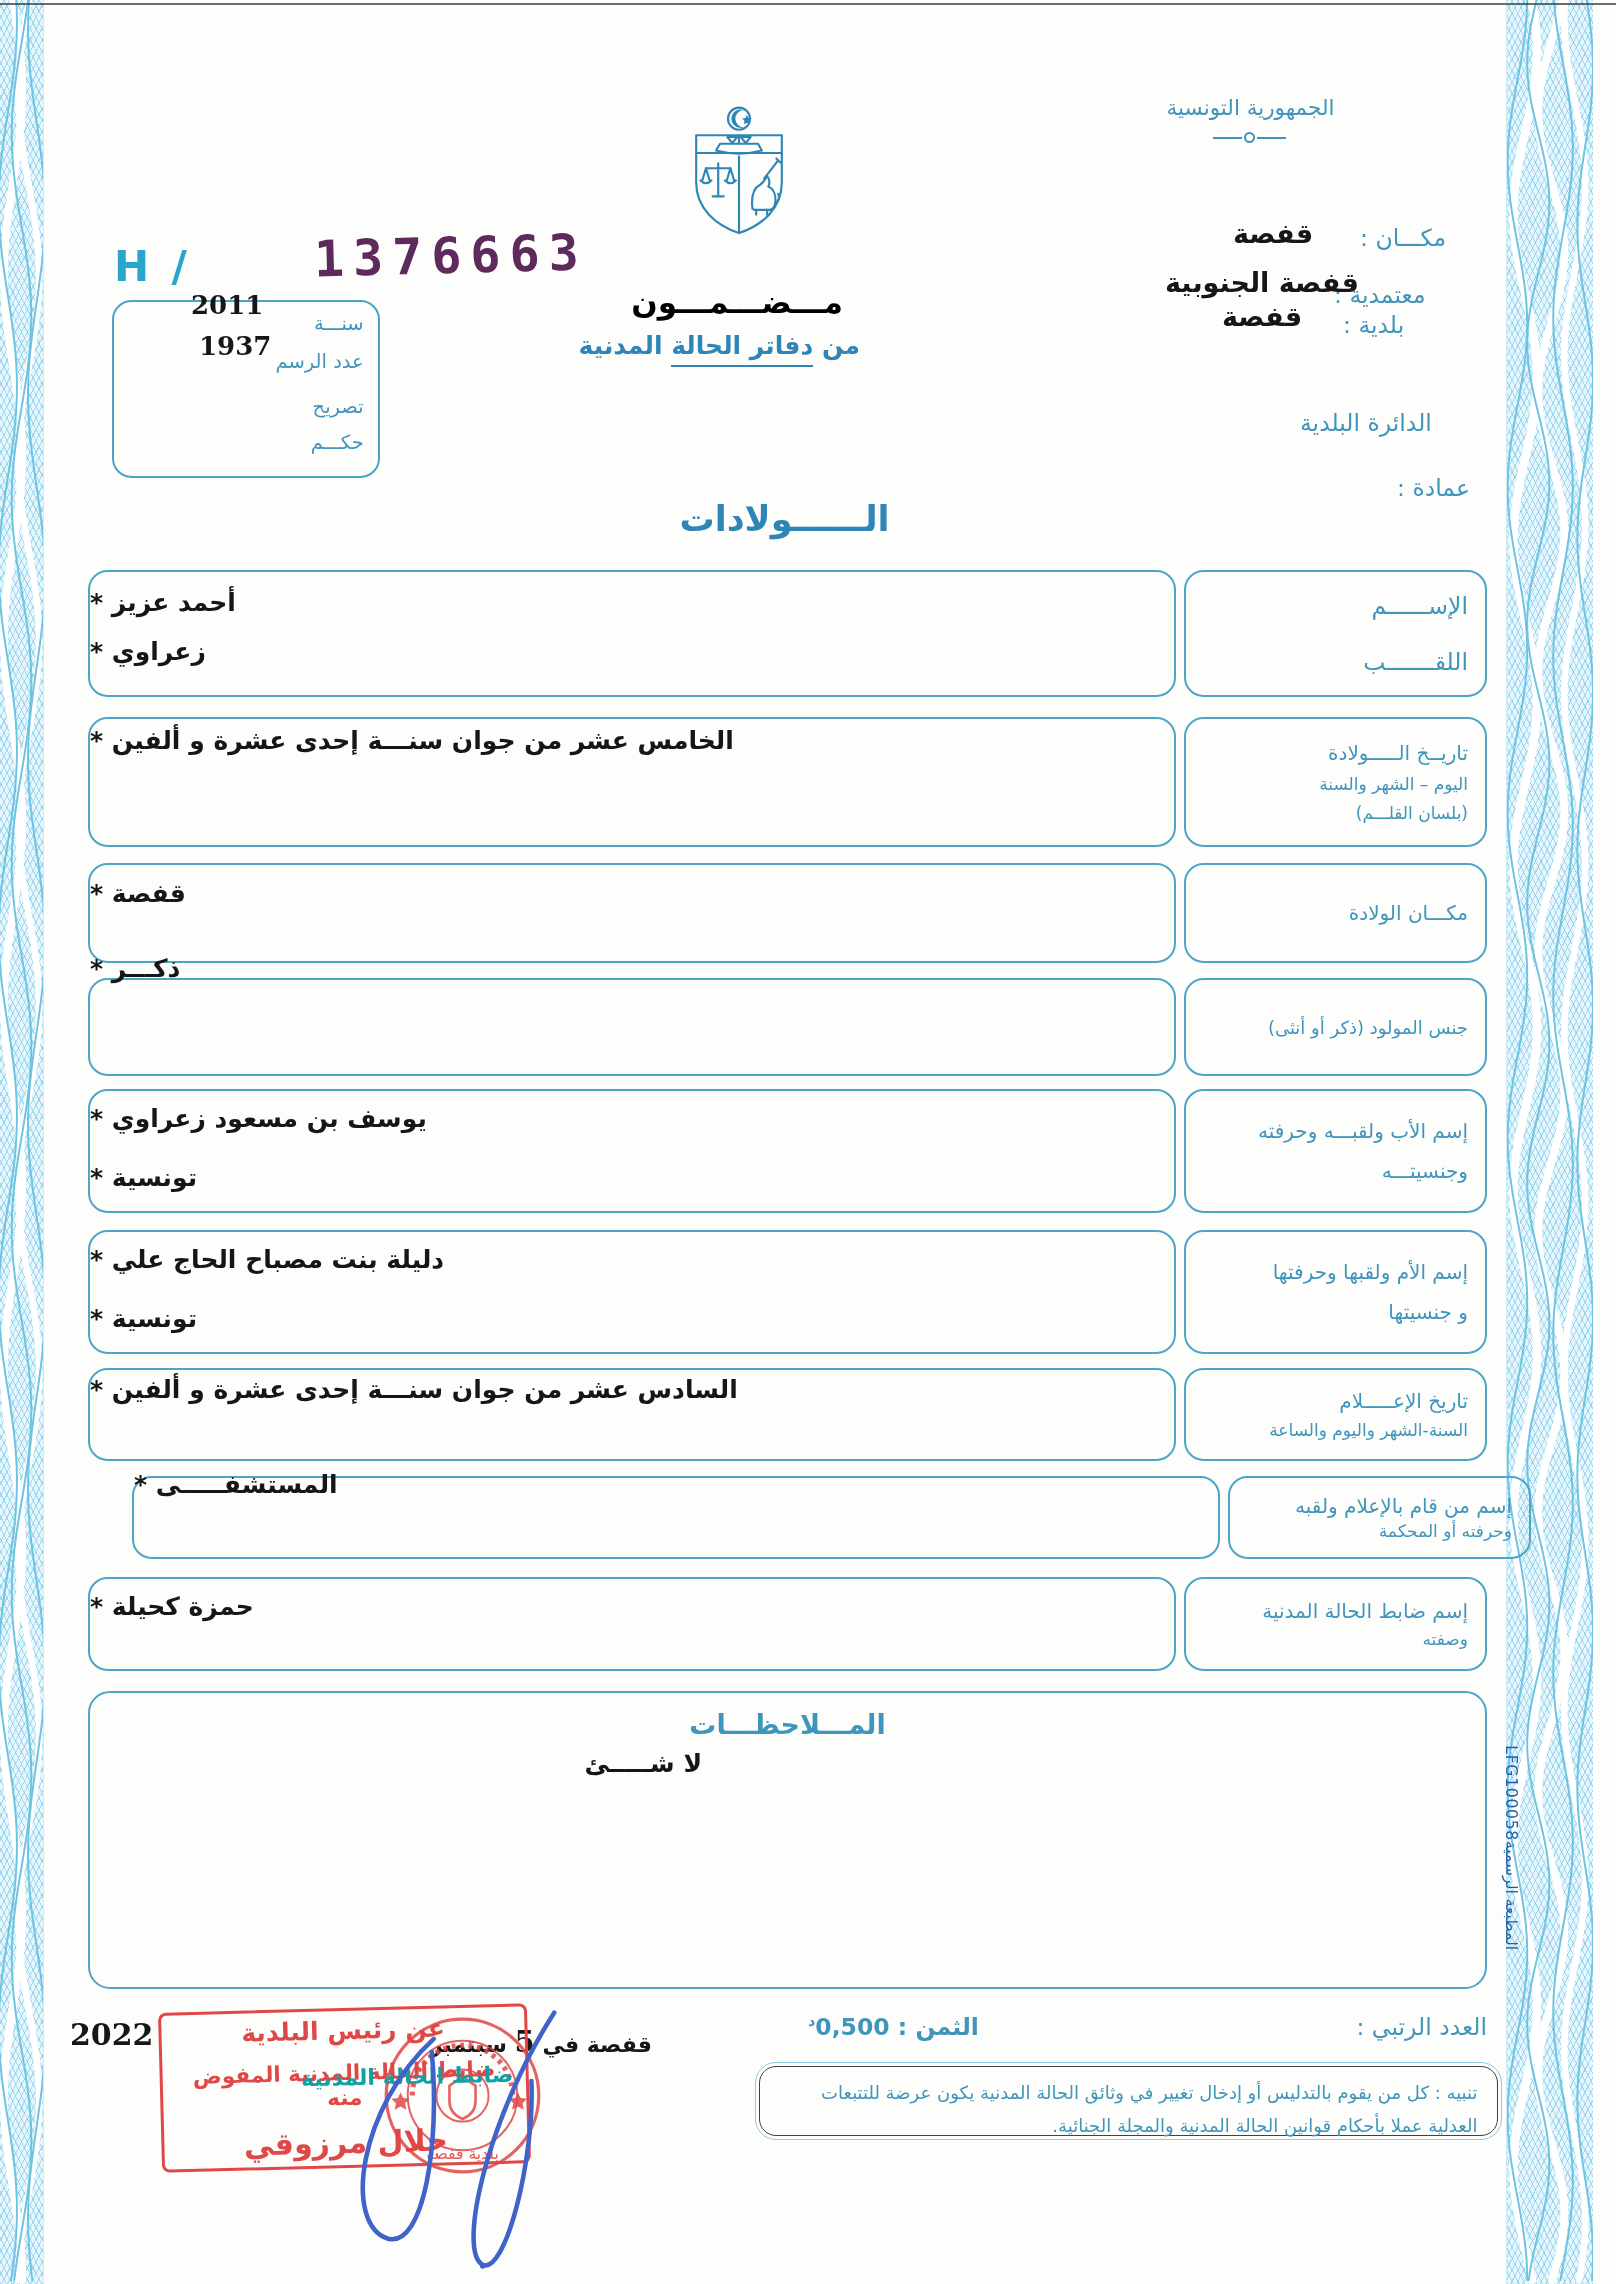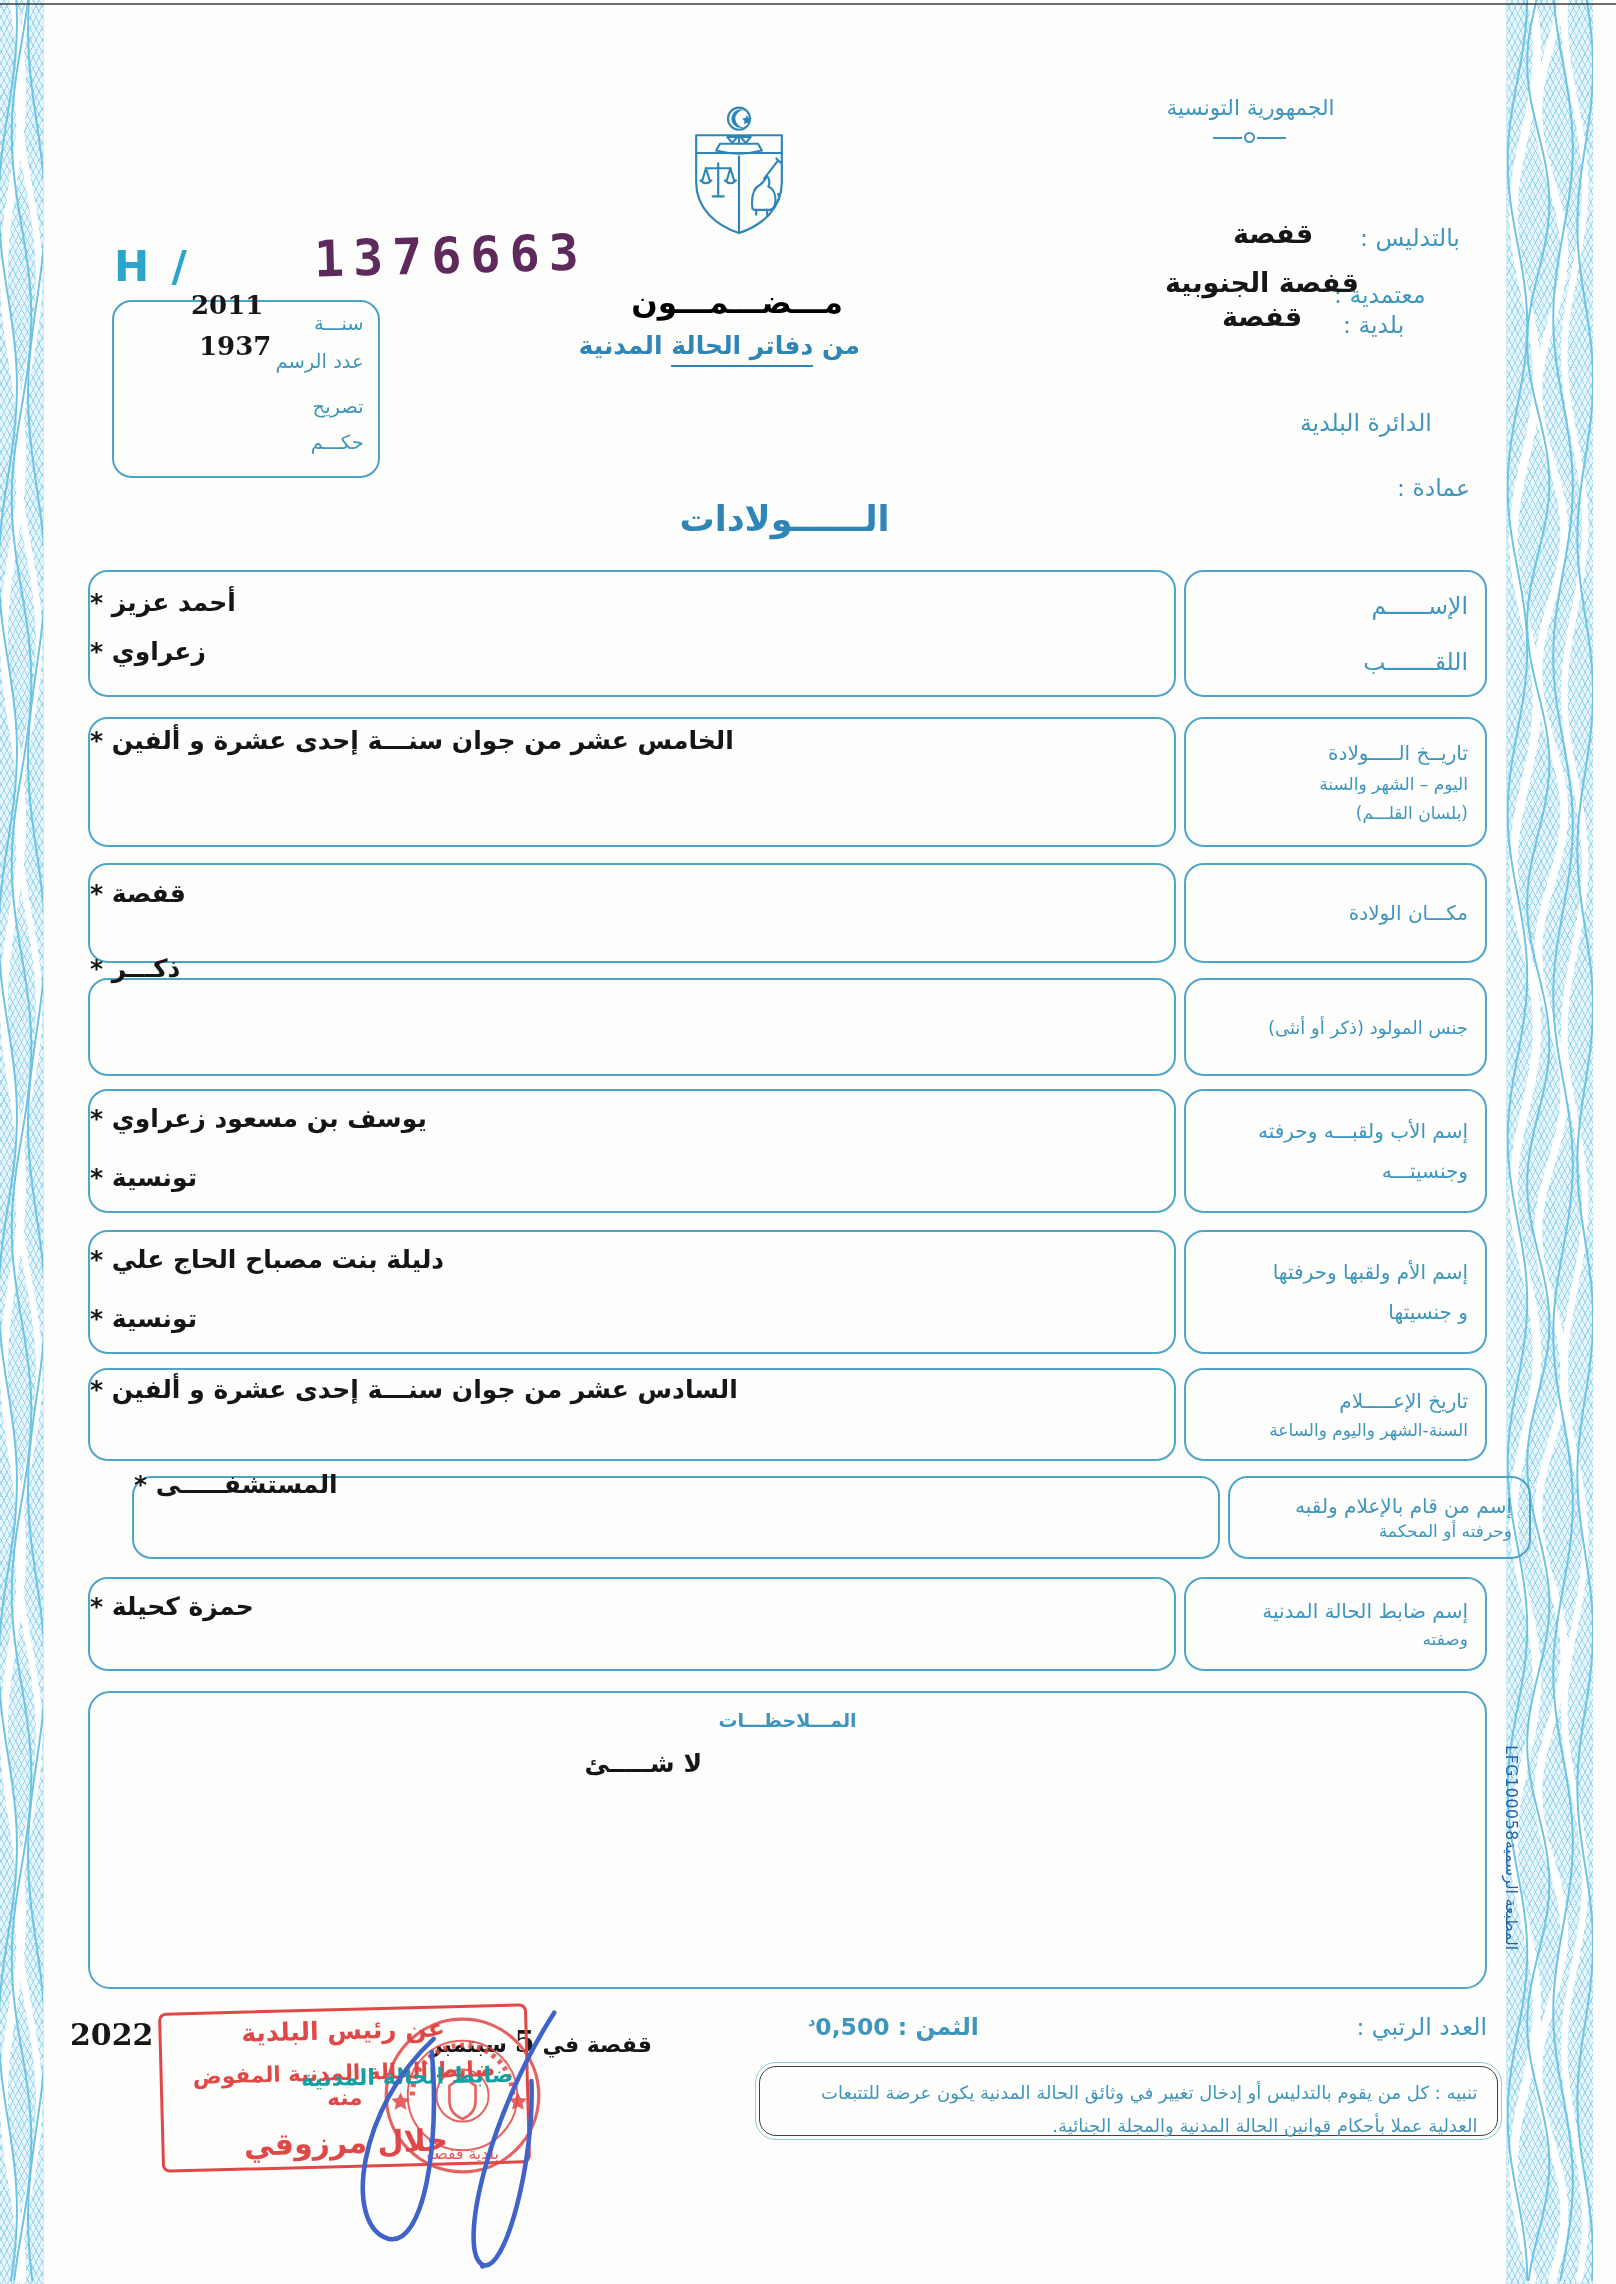--- a/index.html
+++ b/index.html
@@ -61,21 +61,21 @@
   .r4 .lbox{justify-content:center;}
   .r4 .lab1{font-size:18px;}
   .r5 .vbox,.r6 .vbox{padding-top:13px;gap:30px;}
   .r7 .vbox{padding-top:5.2px;}
   .r8 .vbox{padding-top:0;}
   .r8 .val{transform:translateY(-7.8px);}
   .r9 .vbox{padding-top:13px;}
 
   .obs{position:absolute;left:88px;top:1691px;width:1399px;height:298px;border:2.6px solid #4da5c8;
        border-radius:22px;box-sizing:border-box;}
-  .obs-title{position:absolute;left:0;right:0;top:15.6px;text-align:center;font-size:19px;font-weight:bold;color:#3f95bc;}
+  .obs-title{position:absolute;left:0;right:0;top:15.6px;text-align:center;font-size:27px;font-weight:bold;color:#3f95bc;}
   .obs-val{position:absolute;left:430px;top:56px;width:182px;font-size:25px;font-weight:bold;}
 
   
   .price{left:808px;top:2013px;font-size:23.5px;color:#3f95bc;font-weight:bold;direction:rtl;}
   .price .sup{font-size:14.3px;vertical-align:super;}
   .serialr{left:1277px;top:2013px;width:210px;font-size:23.5px;color:#3f95bc;direction:rtl;}
   .notice{left:759px;top:2066px;width:739px;height:70px;border:1px solid #404040;border-radius:17px;
           outline:1.3px solid #8ccbe2;outline-offset:3.3px;box-sizing:border-box;
           padding:10.4px 19.5px;font-size:18px;line-height:1.8;color:#3f95bc;text-align:right;direction:rtl;}
   .pdate{left:450px;top:2025px;width:202px;font-size:22px;font-weight:bold;direction:rtl;text-align:left;white-space:nowrap;}
@@ -134,21 +134,21 @@
     <span class="val" style="left:85px;top:29px;">1937</span>
   </div>
 
   <div class="abs republic rtl">الجمهورية التونسية</div>
   <div class="abs orn">
       <span class="l"></span>
       <span class="c"></span>
       <span class="l"></span>
     </div>
 
-  <div class="abs adm-l rtl nowrap" style="left:1360px;top:224px;">بالتدليس :</div>
+  <div class="abs adm-l rtl nowrap" style="left:1360px;top:224px;">مكـــان :</div>
   <div class="abs adm-v rtl nowrap" style="left:1233px;top:218px;">قفصة</div>
   <div class="abs adm-l rtl nowrap" style="left:1334px;top:281px;">معتمدية :</div>
   <div class="abs adm-v rtl nowrap" style="left:1165px;top:267px;">قفصة الجنوبية</div>
   <div class="abs adm-l rtl nowrap" style="left:1343px;top:311px;">بلدية :</div>
   <div class="abs adm-v rtl nowrap" style="left:1222px;top:301px;">قفصة</div>
   <div class="abs adm-l rtl nowrap" style="left:1300px;top:409px;">الدائرة البلدية</div>
   <div class="abs adm-l rtl nowrap" style="left:1397px;top:474px;">عمادة :</div>
 
   <svg class="abs" style="left:687px;top:103px;" width="104" height="147" viewBox="0 0 340 470" fill="none" stroke="#2f86b6" stroke-width="7" stroke-linejoin="round" stroke-linecap="round">
     <circle cx="170" cy="46" r="36"></circle>

